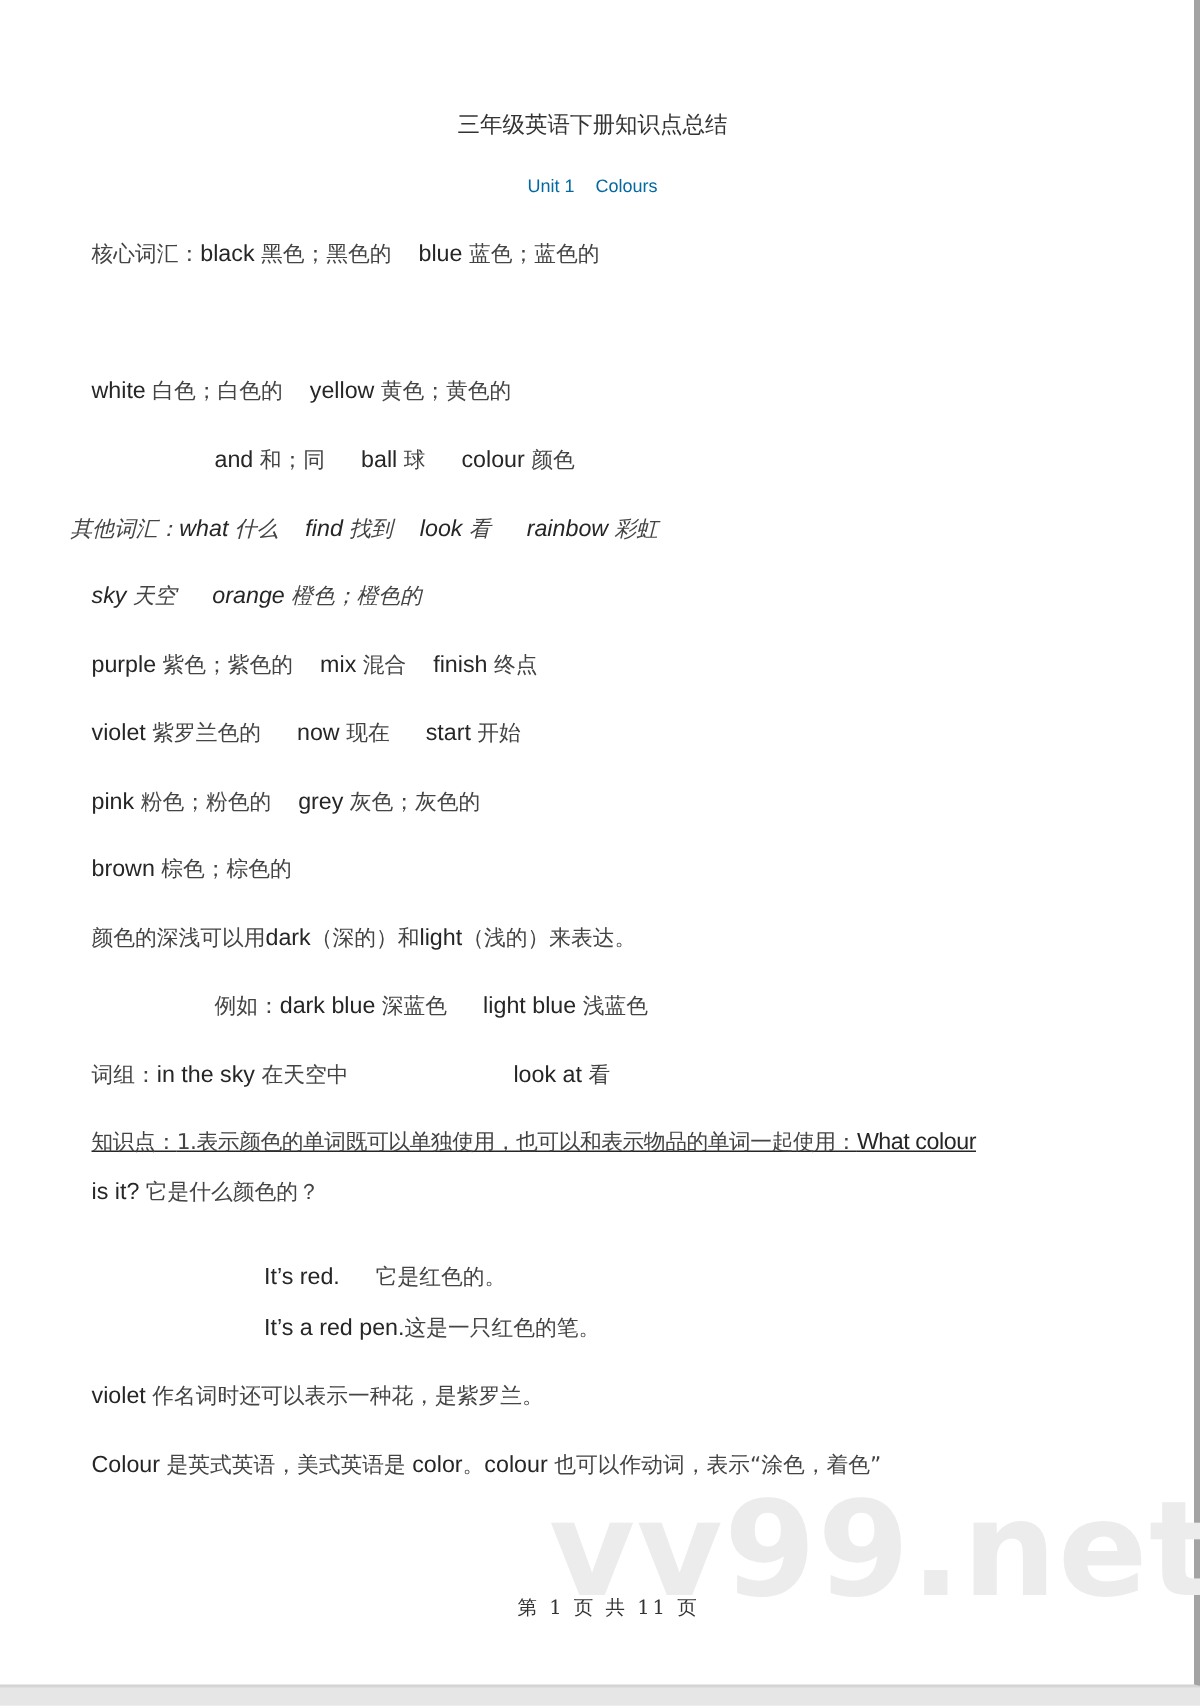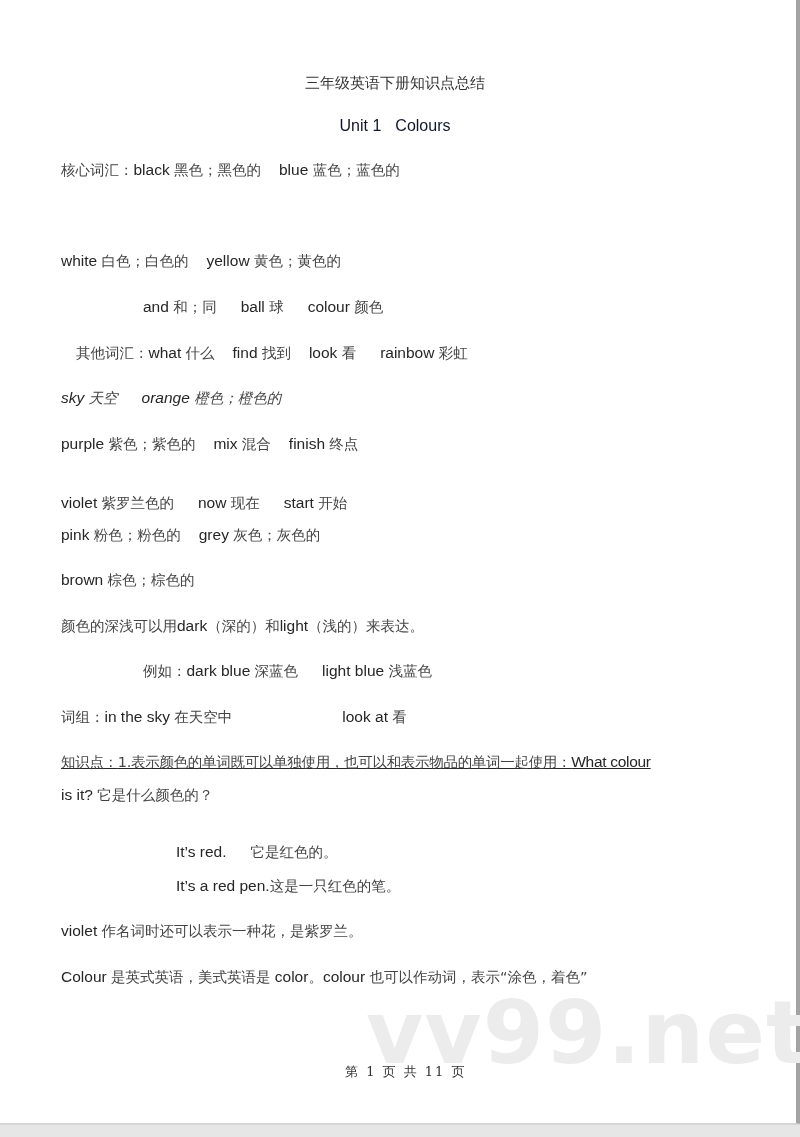--- a/index.html
+++ b/index.html
@@ -30,21 +30,21 @@
     color: #262626;
     text-align: right;
   }
   .cn { color: #444; font-family: "DejaVu Sans", sans-serif; font-size: 14.5px; }
   .title {
     position: absolute; top: 74px; left: 0; width: 790px; text-align: center;
     font-size: 15px; color: #333; font-family: "DejaVu Sans", sans-serif;
   }
   .unit-title {
     position: absolute; top: 117px; left: 0; width: 790px; text-align: center;
-    font-size: 16px; color: #0f172a;
+    font-size: 12px; color: #0369a1;
   }
   .unit-title .gap { display: inline-block; width: 14px; }
   .footer {
     position: absolute; top: 1063px; left: 345px;
     font-size: 13px; color: #333; font-family: "DejaVu Serif", serif;
     letter-spacing: 2px;
   }
   .watermark {
     position: absolute; left: 366px; top: 988px;
     font-size: 88px; font-weight: bold; color: #ececec;
@@ -74,33 +74,33 @@
 
 
   <div class="line" style="top:251px; left:61px;">
     <span>white</span> <span class="cn">白色；白色的</span><span class="sp2"></span><span>yellow</span> <span class="cn">黄色；黄色的</span>
   </div>
 
   <div class="line" style="top:297px; left:143px;">
     <span>and</span> <span class="cn">和；同</span><span class="sp3"></span><span>ball</span> <span class="cn">球</span><span class="sp3"></span><span>colour</span> <span class="cn">颜色</span>
   </div>
 
-  <div class="line" style="top:343px; left:76px;">
+  <div class="line" style="top:343px; left:47px;font-style:italic;">
     <span class="cn">其他词汇：</span><span>what</span> <span class="cn">什么</span><span class="sp2"></span><span>find</span> <span class="cn">找到</span><span class="sp2"></span><span>look</span> <span class="cn">看</span><span class="sp3"></span><span>rainbow</span> <span class="cn">彩虹</span>
   </div>
 
   <div class="line" style="top:388px; left:61px;font-style:italic;">
     <span>sky</span> <span class="cn">天空</span><span class="sp3"></span><span>orange</span> <span class="cn">橙色；橙色的</span>
   </div>
 
   <div class="line" style="top:434px; left:61px;">
     <span>purple</span> <span class="cn">紫色；紫色的</span><span class="sp2"></span><span>mix</span> <span class="cn">混合</span><span class="sp2"></span><span>finish</span> <span class="cn">终点</span>
   </div>
 
-  <div class="line" style="top:493px; left:61px;">
+  <div class="line" style="top:479px; left:61px;">
     <span>violet</span> <span class="cn">紫罗兰色的</span><span class="sp3"></span><span>now</span> <span class="cn">现在</span><span class="sp3"></span><span>start</span> <span class="cn">开始</span>
   </div>
 
   <div class="line" style="top:525px; left:61px;">
     <span>pink</span> <span class="cn">粉色；粉色的</span><span class="sp2"></span><span>grey</span> <span class="cn">灰色；灰色的</span>
   </div>
 
   <div class="line" style="top:570px; left:61px;">
     <span>brown</span> <span class="cn">棕色；棕色的</span>
   </div>

